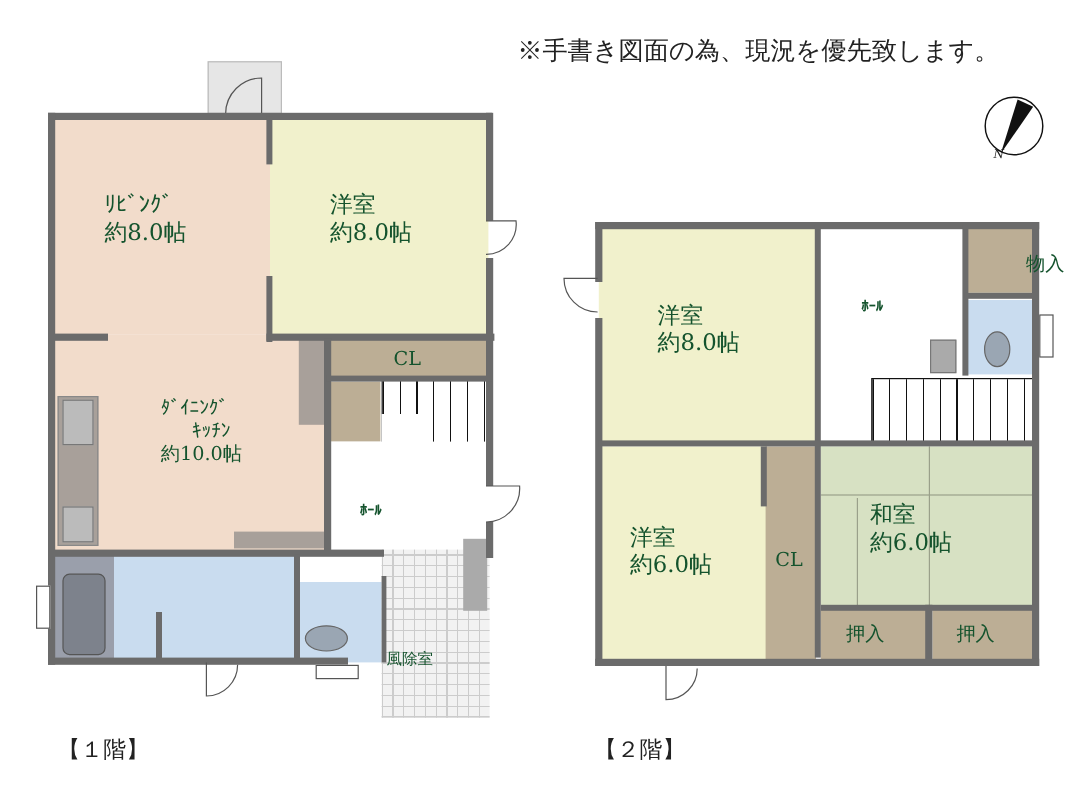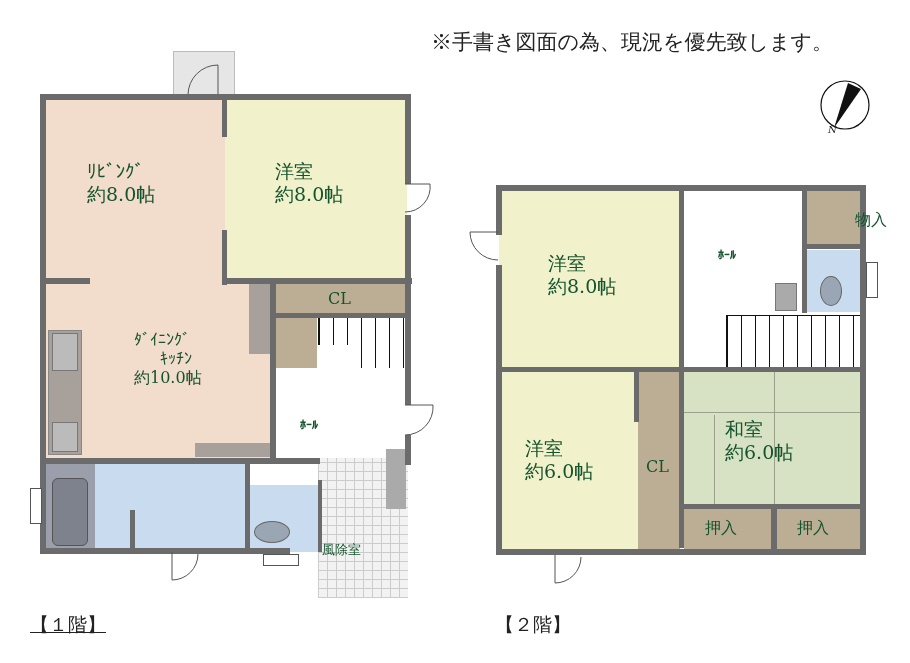--- a/index.html
+++ b/index.html
@@ -114,21 +114,21 @@
   <div class="lbl mid" style="left:328px;top:289px;">CL</div>
   <div class="lbl mid" style="left:116px;top:330px;margin-left:18px;">
     <div>ﾀﾞｲﾆﾝｸﾞ</div>
     <div style="padding-left:26px;">ｷｯﾁﾝ</div>
     <div style="font-size:16px;">約10.0帖</div>
   </div>
   <div class="lbl small" style="left:300px;top:418px;">ﾎｰﾙ</div>
   <div class="lbl" style="left:322px;top:542px;font-size:13px;">風除室</div>
 </div>
 
-<div class="floorlbl" style="left:30px;text-decoration:underline;">【１階】</div>
+<div class="floorlbl" style="left:48px;">【１階】</div>
 
 <div class="abs" style="left:0;top:0;width:910px;height:600px;">
   <div class="room" style="left:499px;top:188px;width:182px;height:182px;background:#f1f1cc;"></div>
   <div class="room" style="left:684px;top:188px;width:120px;height:182px;background:#fff;"></div>
   <div class="room" style="left:804px;top:190px;width:56px;height:54px;background:#bcae95;"></div>
   <div class="room" style="left:806px;top:250px;width:54px;height:62px;background:#c9dcef;"></div>
   <div class="room" style="left:820px;top:276px;width:22px;height:30px;background:#9aa6b3;border-radius:50%;border:1px solid #666;"></div>
   <div class="room" style="left:775px;top:283px;width:22px;height:28px;background:#aaa;border:1px solid #777;"></div>
   <div class="stairs" style="left:726px;top:315px;width:137px;height:55px;"></div>
   <div class="room" style="left:499px;top:372px;width:140px;height:178px;background:#f1f1cc;"></div>

